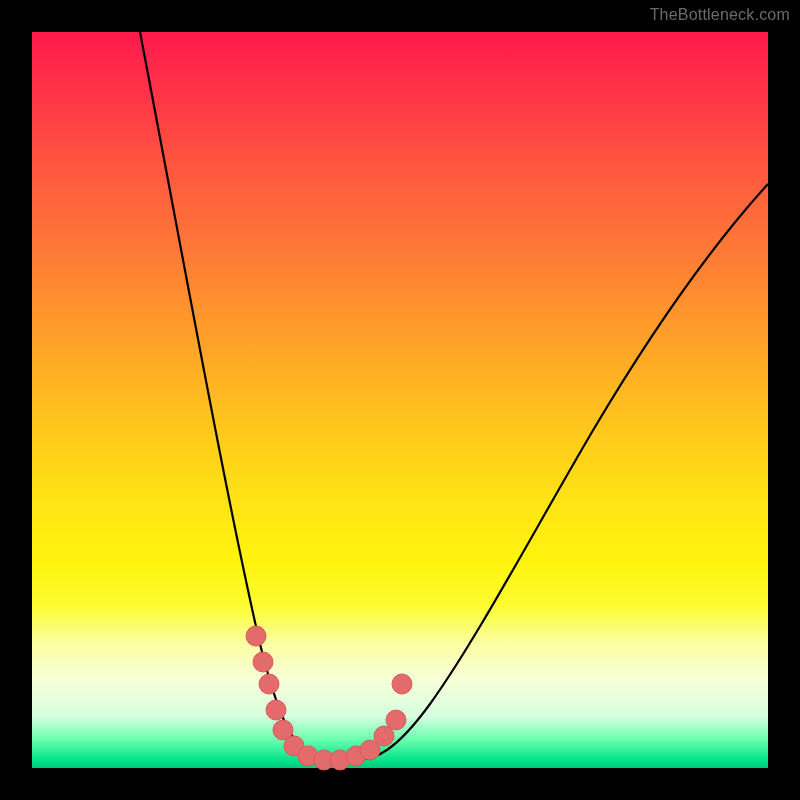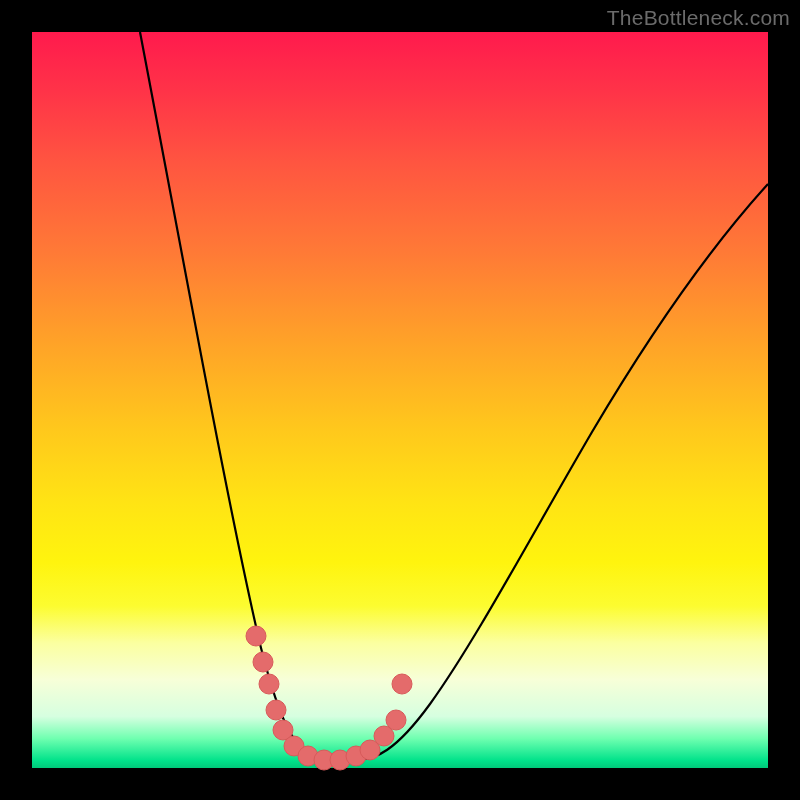--- a/index.html
+++ b/index.html
@@ -42,21 +42,21 @@
       #6fffb0 96%,
       #00e28a 99%,
       #00c97a 100%
     );
   }
   .watermark {
     position: absolute;
     top: 6px;
     right: 10px;
     color: #6b6b6b;
-    font-size: 21px;
+    font-size: 16px;
     font-weight: 500;
     letter-spacing: 0.2px;
     pointer-events: none;
   }
   svg.curves {
     position: absolute;
     left: 0;
     top: 0;
     width: 736px;
     height: 736px;

